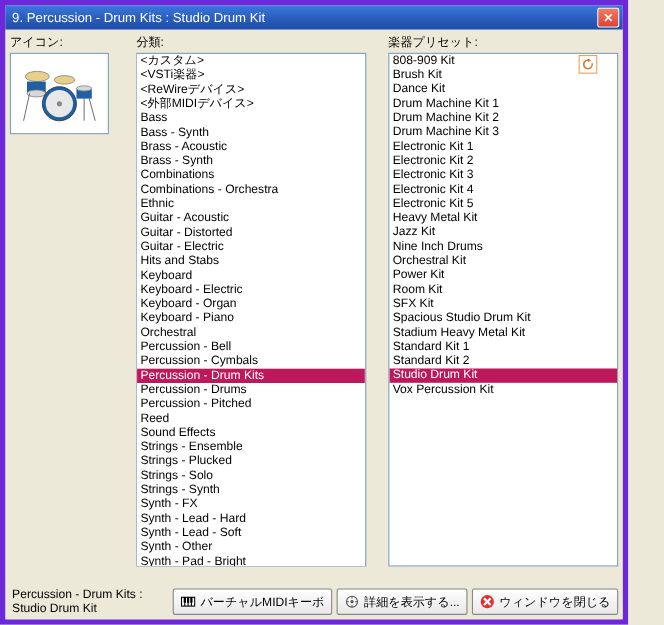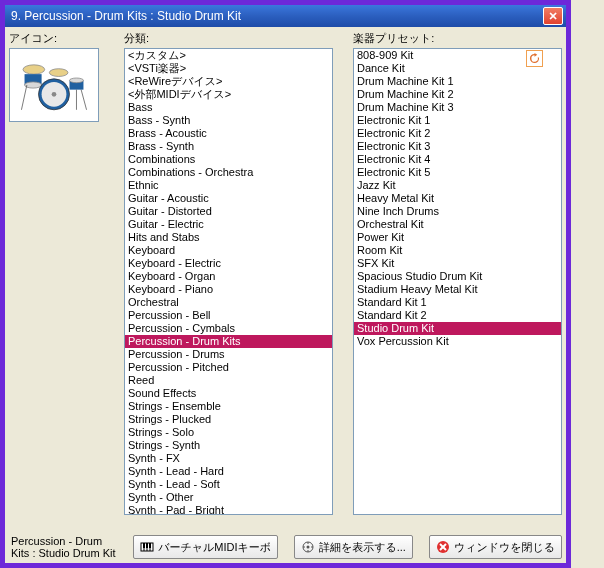--- a/index.html
+++ b/index.html
@@ -18,21 +18,21 @@
 .iconbox svg{width:78px;height:62px}
 .listwrap{position:relative;flex:1;min-height:0;display:flex}
 .listbox{flex:1;border:1px solid #7f9db9;background:#fff;overflow-y:auto;overflow-x:hidden}
 .listbox::-webkit-scrollbar{width:16px}
 .listbox::-webkit-scrollbar-track{background:#f1efe2;border-left:1px solid #ccc}
 .listbox::-webkit-scrollbar-thumb{background:#c5d9f1;border:1px solid #7f9db9}
 .item{padding:0 3px;line-height:13px;height:13px;white-space:nowrap;overflow:hidden;cursor:pointer;color:#000}
 .item.sel{background:#be185d;color:#fff}
 .cornerbtn{position:absolute;top:2px;right:19px;width:15px;height:15px;border:1px solid #f0a050;background:#fff;display:flex;align-items:center;justify-content:center;cursor:pointer}
 .cornerbtn svg{width:11px;height:11px}
-.bottom{display:flex;align-items:center;margin-top:20px;gap:16px}
+.bottom{display:flex;align-items:center;margin-top:20px;gap:4px}
 .status{flex:1;font-size:11px;color:#000;padding-left:2px}
 .btn{height:22px;border:1px solid #888;background:linear-gradient(#fff,#e8e8e8);display:flex;align-items:center;padding:0 6px;cursor:pointer;font-size:11px;gap:4px;border-radius:2px}
 .btn svg{width:14px;height:14px}
 </style>
 </head>
 <body>
 <div class="window">
   <div class="titlebar">
     <span class="title">9. Percussion - Drum Kits : Studio Drum Kit</span>
     <div class="closebtn">
@@ -103,31 +103,32 @@
               <div class="item">Synth - Pad - Soft</div>
               <div class="item">Synth - Pulsating</div>
             </div>
         </div>
       </div>
       <div class="col col-preset">
         <div class="lbl">楽器プリセット:</div>
         <div class="listwrap">
           <div class="listbox" id="prelist">
               <div class="item">808-909 Kit</div>
+              <div class="item">Brush Kit</div>
               <div class="item">Dance Kit</div>
               <div class="item">Drum Machine Kit 1</div>
               <div class="item">Drum Machine Kit 2</div>
               <div class="item">Drum Machine Kit 3</div>
               <div class="item">Electronic Kit 1</div>
               <div class="item">Electronic Kit 2</div>
               <div class="item">Electronic Kit 3</div>
               <div class="item">Electronic Kit 4</div>
               <div class="item">Electronic Kit 5</div>
+              <div class="item">Heavy Metal Kit</div>
               <div class="item">Jazz Kit</div>
-              <div class="item">Heavy Metal Kit</div>
               <div class="item">Nine Inch Drums</div>
               <div class="item">Orchestral Kit</div>
               <div class="item">Power Kit</div>
               <div class="item">Room Kit</div>
               <div class="item">SFX Kit</div>
               <div class="item">Spacious Studio Drum Kit</div>
               <div class="item">Stadium Heavy Metal Kit</div>
               <div class="item">Standard Kit 1</div>
               <div class="item">Standard Kit 2</div>
               <div class="item sel">Studio Drum Kit</div>

